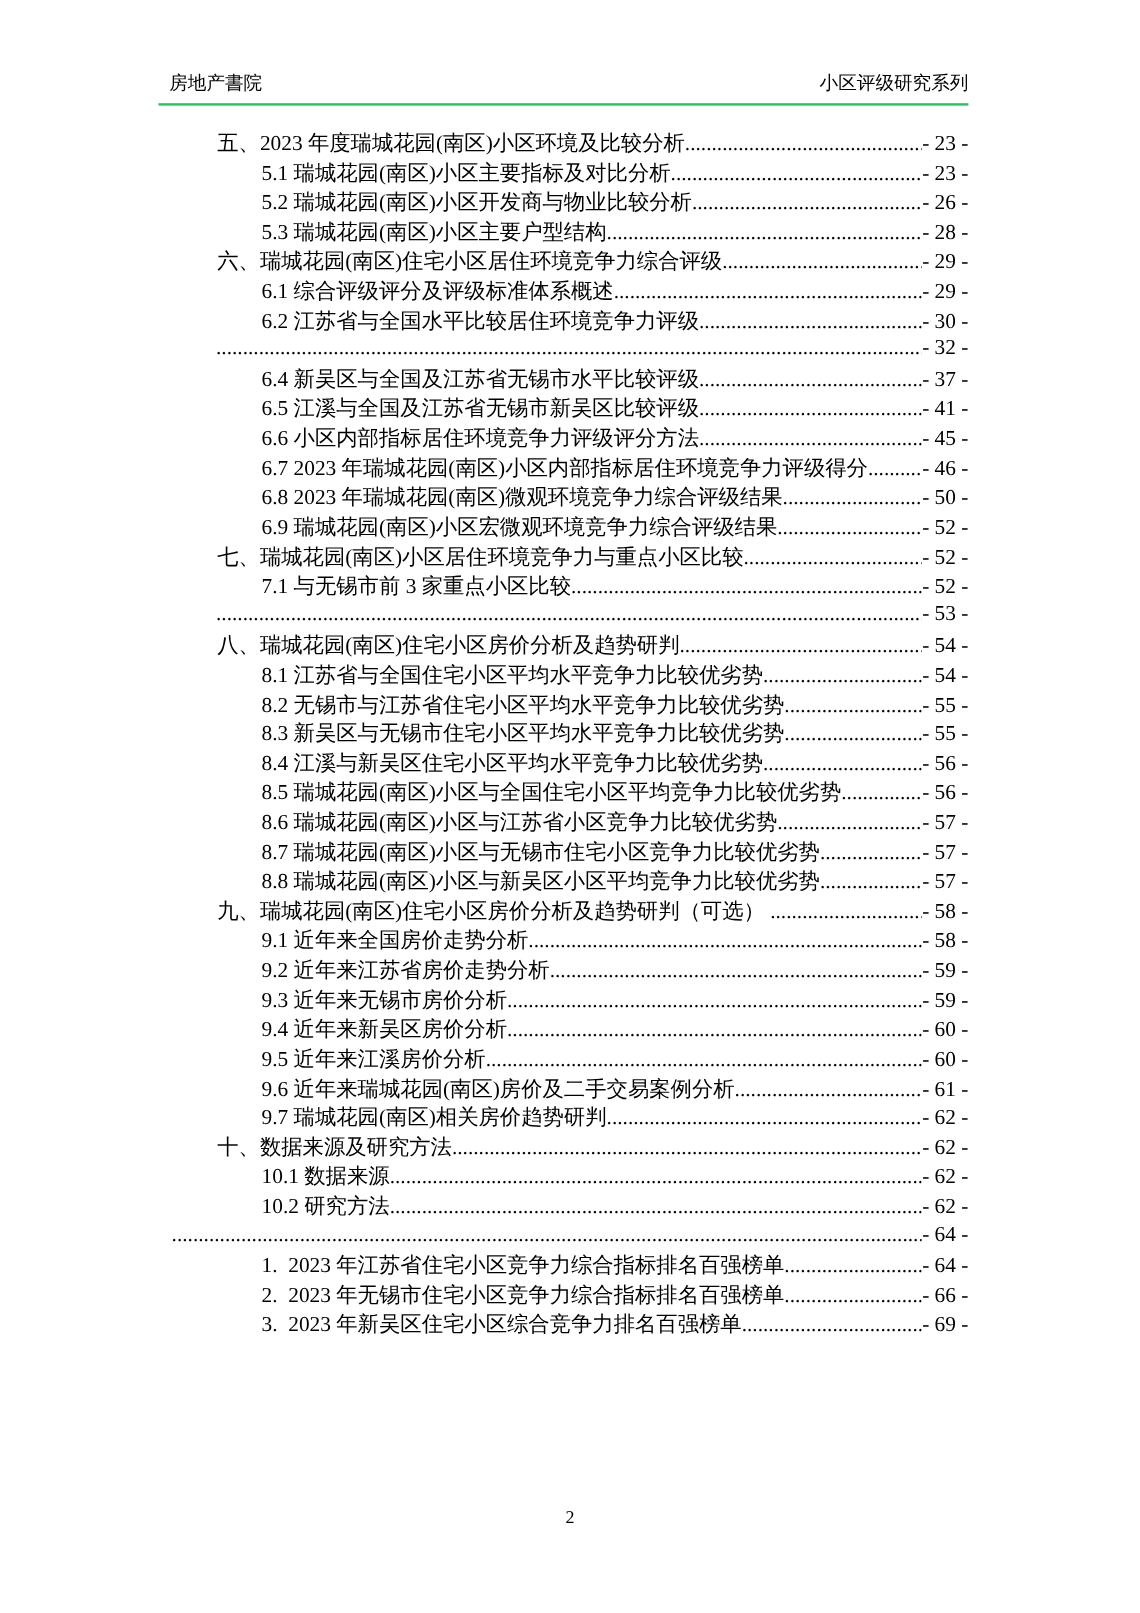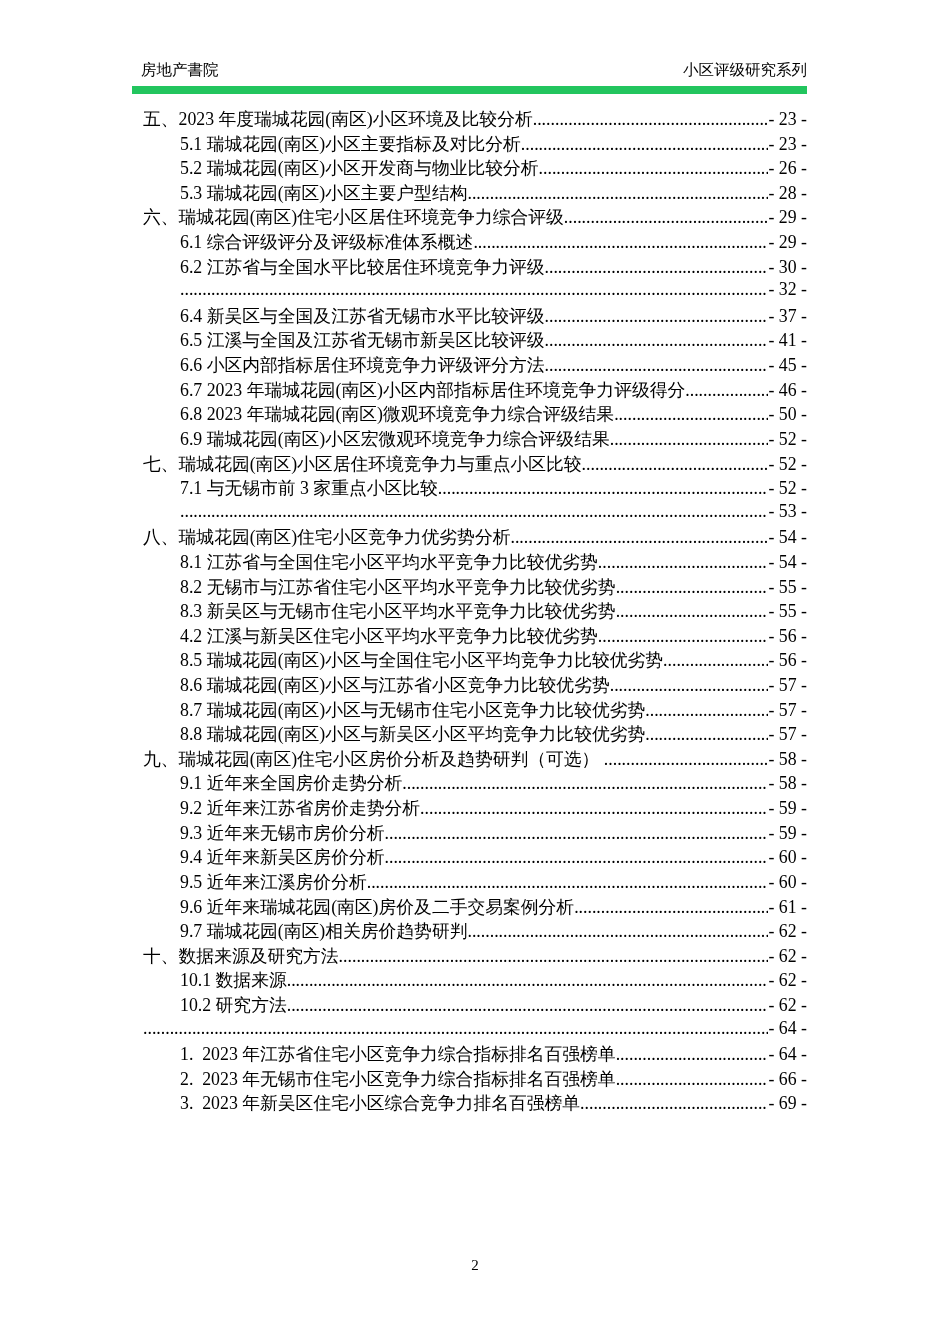--- a/index.html
+++ b/index.html
@@ -18,40 +18,40 @@
     left: 132px;
     top: 60px;
     width: 675px;
     display: flex;
     justify-content: space-between;
     align-items: flex-end;
     font-family: "Liberation Sans", "DejaVu Sans", sans-serif;
     font-size: 15.5px;
     line-height: 20px;
     padding-bottom: 6px;
-    border-bottom: 8px solid #22c55e;
+    border-bottom: 2px solid #22c55e;
   }
   .header .hleft { padding-left: 9px; }
   
   .toc {
     position: absolute;
     left: 143px;
     top: 107px;
     width: 664px;
     font-size: 17.8px;
   }
   .toc-row {
     display: flex;
     align-items: baseline;
     height: 24.62px;
     white-space: pre;
     overflow: hidden;
   }
   .toc-row.lvl2 { padding-left: 37px; }
-  .toc-title { flex: 0 0 auto; white-space: pre; }
+  .toc-title { flex: 0 0 auto; white-space: pre; margin-left: 38px; }
   .toc-dots {
     flex: 1 1 0;
     overflow: hidden;
     white-space: nowrap;
     min-width: 0;
   }
   .toc-dots::after {
     content: "........................................................................................................................................................................................................";
   }
   .toc-page { flex: 0 0 auto; white-space: pre; }
@@ -153,41 +153,41 @@
       <div class="toc-row lvl2">
       <span class="toc-title">7.1 与无锡市前 3 家重点小区比较</span>
       <span class="toc-dots"></span>
       <span class="toc-page">- 52 -</span>
     </div>
       <div class="toc-row lvl2">
       <span class="toc-dots"></span>
       <span class="toc-page">- 53 -</span>
     </div>
       <div class="toc-row lvl1">
-      <span class="toc-title">八、瑞城花园(南区)住宅小区竞争力优劣势分析</span>
+      <span class="toc-title">八、瑞城花园(南区)住宅小区房价分析及趋势研判</span>
       <span class="toc-dots"></span>
       <span class="toc-page">- 54 -</span>
     </div>
       <div class="toc-row lvl2">
       <span class="toc-title">8.1 江苏省与全国住宅小区平均水平竞争力比较优劣势</span>
       <span class="toc-dots"></span>
       <span class="toc-page">- 54 -</span>
     </div>
       <div class="toc-row lvl2">
       <span class="toc-title">8.2 无锡市与江苏省住宅小区平均水平竞争力比较优劣势</span>
       <span class="toc-dots"></span>
       <span class="toc-page">- 55 -</span>
     </div>
       <div class="toc-row lvl2">
       <span class="toc-title">8.3 新吴区与无锡市住宅小区平均水平竞争力比较优劣势</span>
       <span class="toc-dots"></span>
       <span class="toc-page">- 55 -</span>
     </div>
       <div class="toc-row lvl2">
-      <span class="toc-title">4.2 江溪与新吴区住宅小区平均水平竞争力比较优劣势</span>
+      <span class="toc-title">8.4 江溪与新吴区住宅小区平均水平竞争力比较优劣势</span>
       <span class="toc-dots"></span>
       <span class="toc-page">- 56 -</span>
     </div>
       <div class="toc-row lvl2">
       <span class="toc-title">8.5 瑞城花园(南区)小区与全国住宅小区平均竞争力比较优劣势</span>
       <span class="toc-dots"></span>
       <span class="toc-page">- 56 -</span>
     </div>
       <div class="toc-row lvl2">
       <span class="toc-title">8.6 瑞城花园(南区)小区与江苏省小区竞争力比较优劣势</span>

